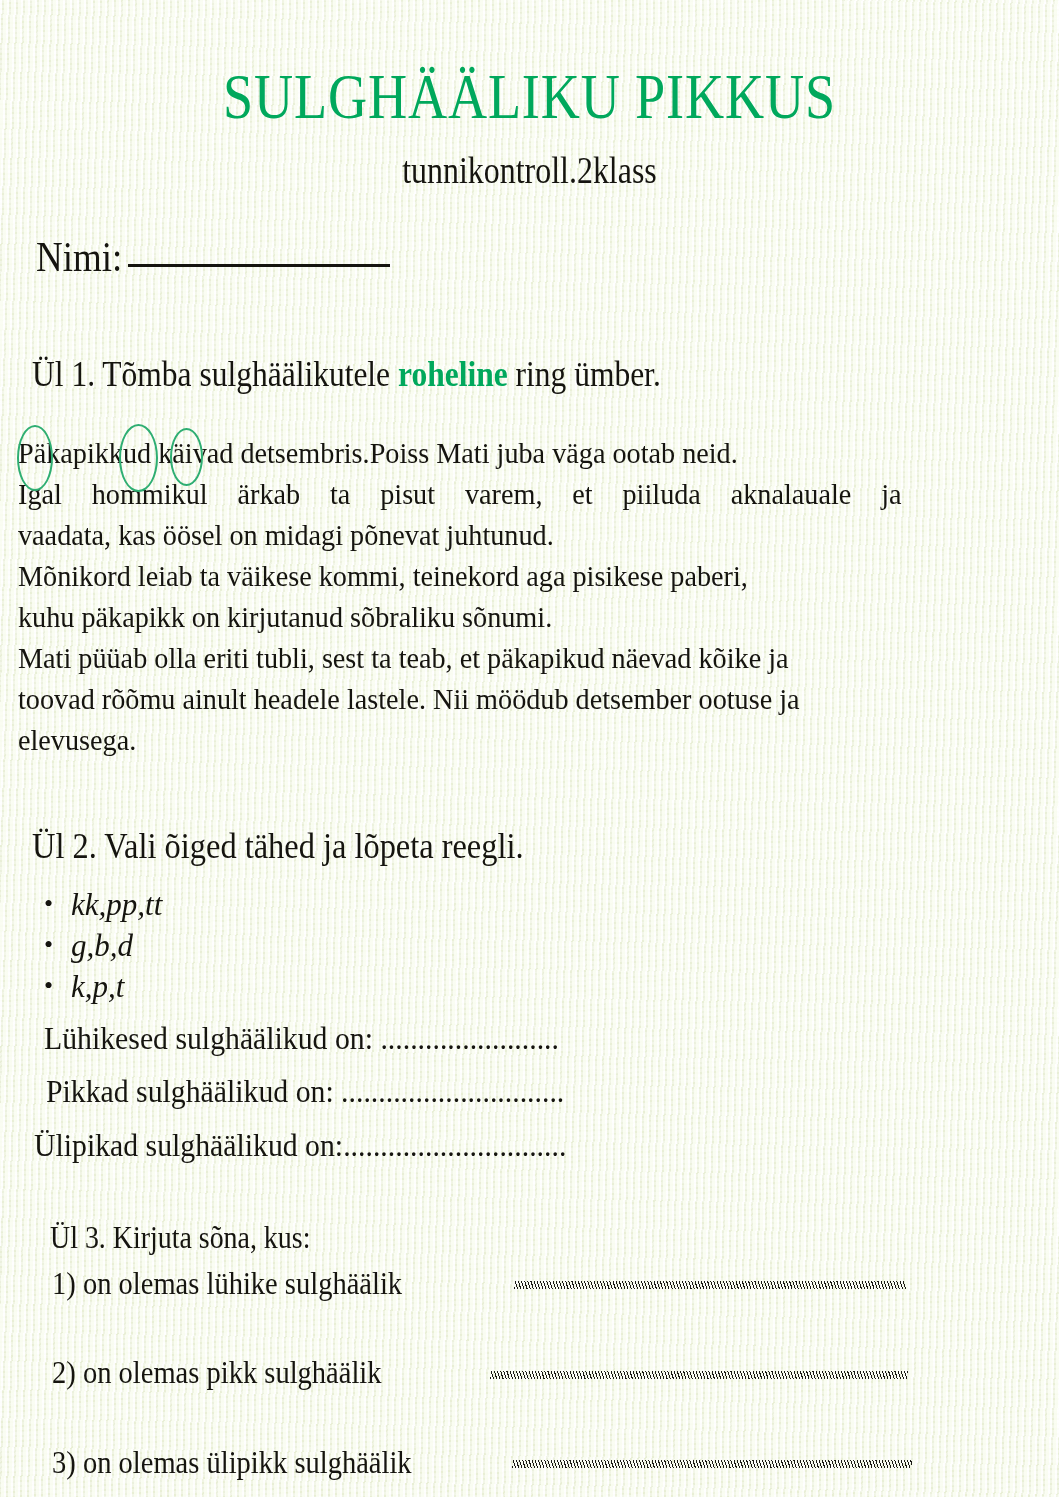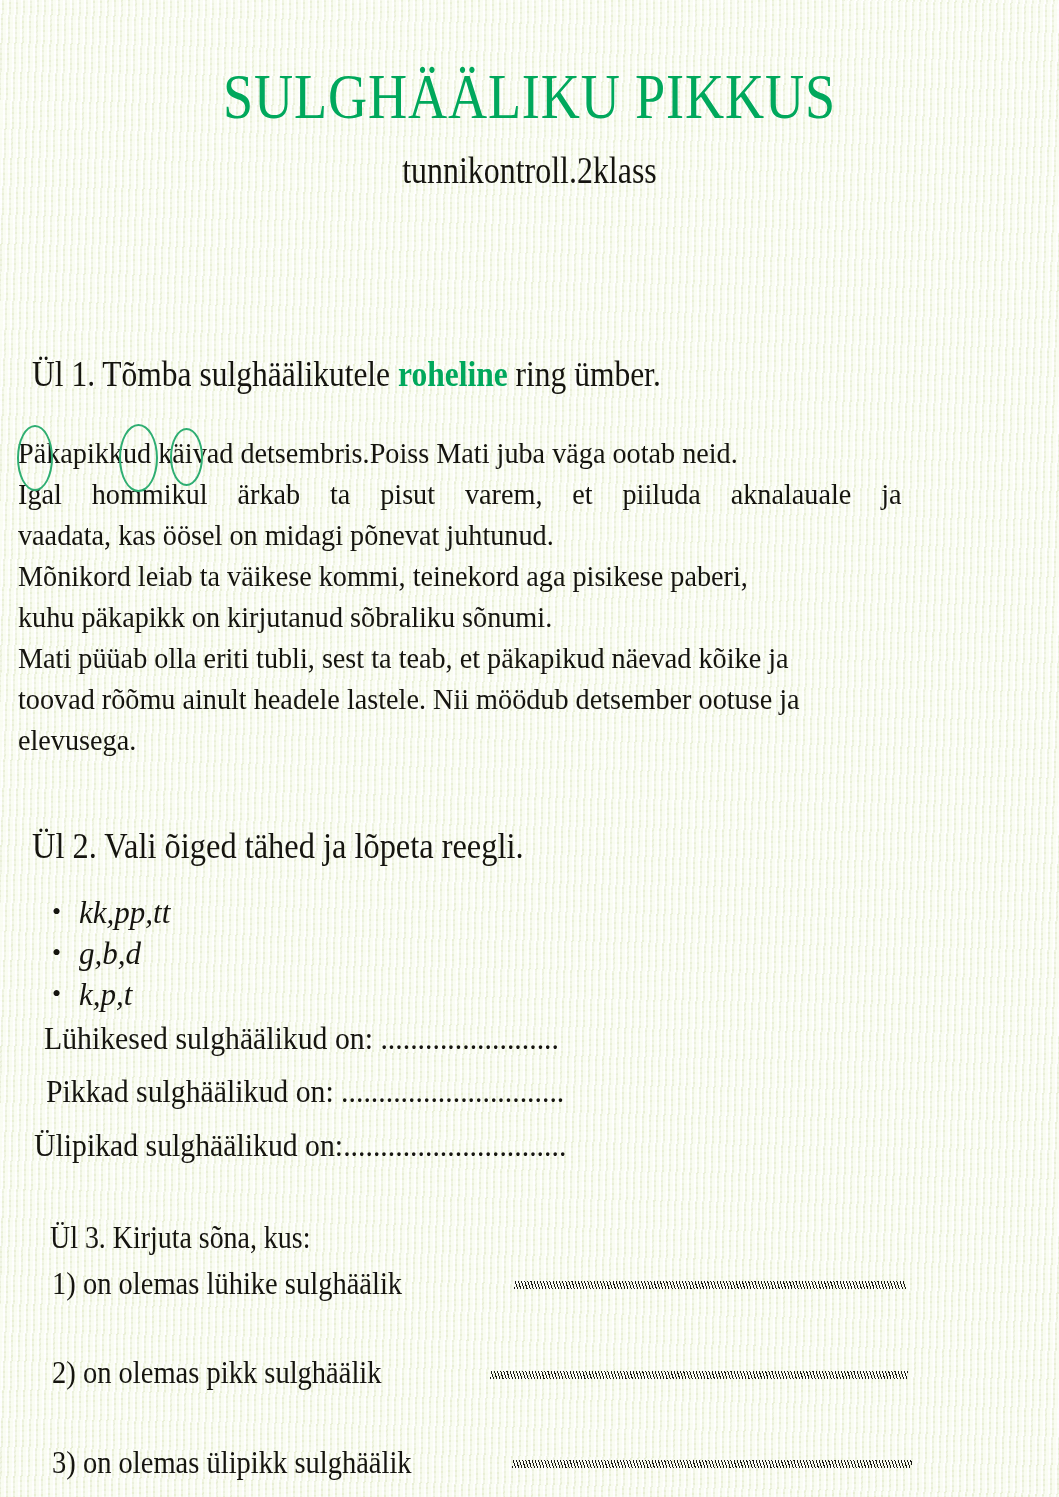--- a/index.html
+++ b/index.html
@@ -94,21 +94,21 @@
     border:2px solid #2eae72;
     border-radius:50%;
     z-index:5;
     background:transparent;
   }
 
   
   .bullets{
     position:absolute;left:44px;top:884px;
     font-size:31px;line-height:41px;
-    list-style:none;margin:8px;padding:0;
+    list-style:none;margin:0;padding:0;
   }
   .bullets li{
     font-style:italic;
     position:relative;
     padding-left:27px;
     white-space:nowrap;
   }
   .bullets li:before{
     content:"\2022";
     position:absolute;left:0;top:-1px;
@@ -152,20 +152,24 @@
 </head>
 <body>
 
 <div id="paper"></div>
 
 <div id="page">
 
   <h1 class="title">SULGHÄÄLIKU PIKKUS</h1>
   <div class="subtitle">tunnikontroll.2klass</div>
 
+  <div class="nimi-row">
+    <span class="lbl">Nimi:</span>
+    <span class="nimi-rule"></span>
+  </div>
 
   <div class="ex-head" id="ex1head">
     <span>Ül 1. Tõmba sulghäälikutele </span><span class="hi">roheline</span><span> ring ümber.</span>
   </div>
 
   <div class="story">
     <div class="ln">Päkapikkud käivad detsembris.Poiss Mati juba väga ootab neid.</div>
     <div class="just">
       <span>Igal</span>
       <span>hommikul</span>

